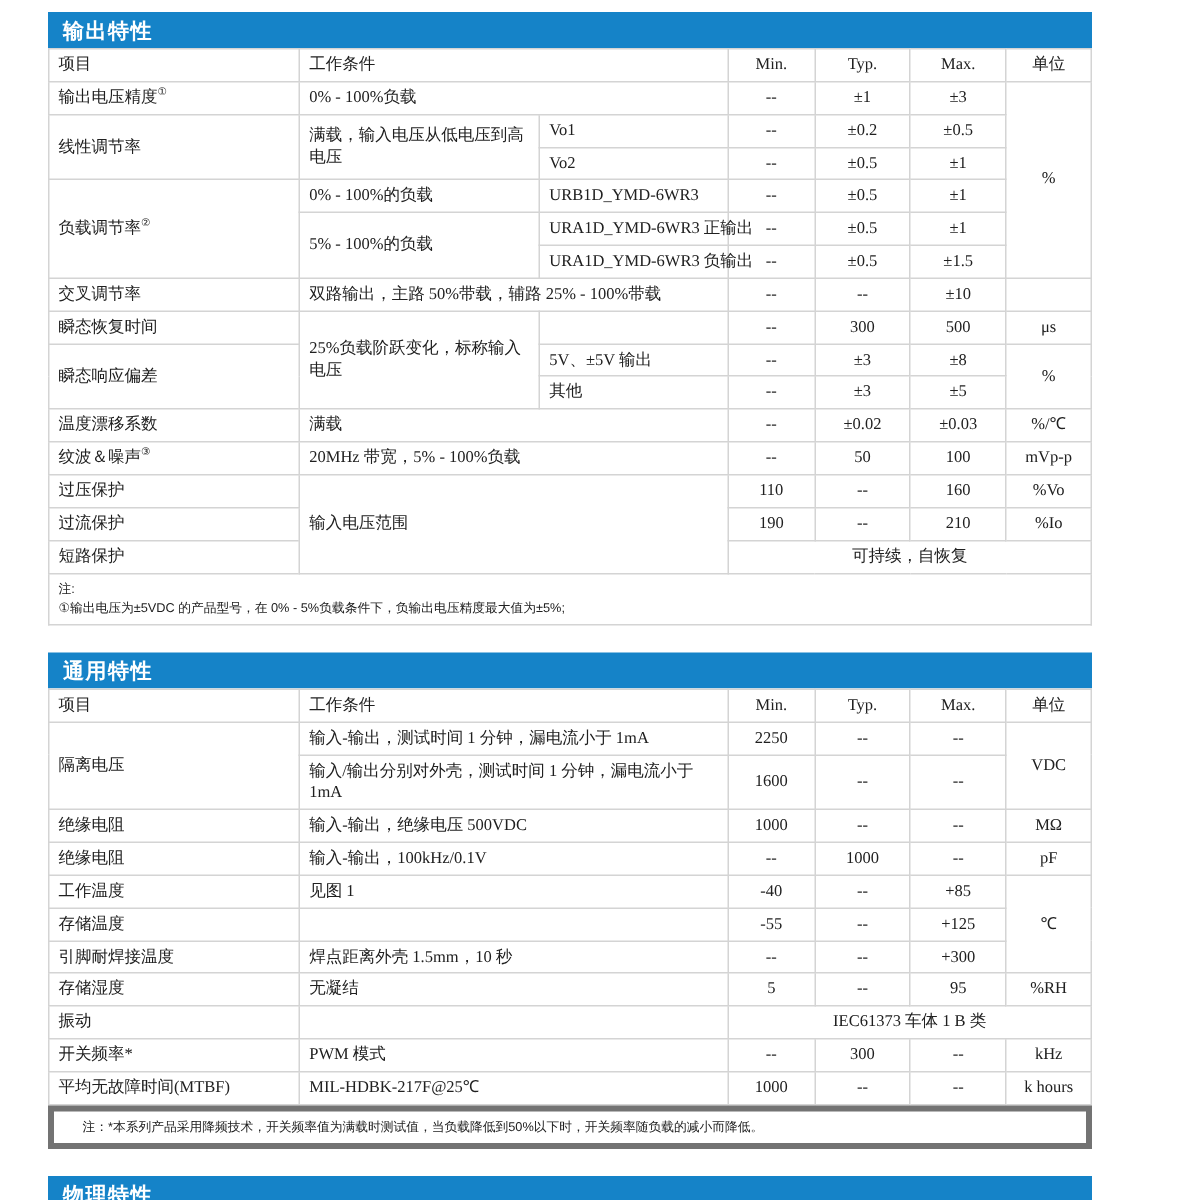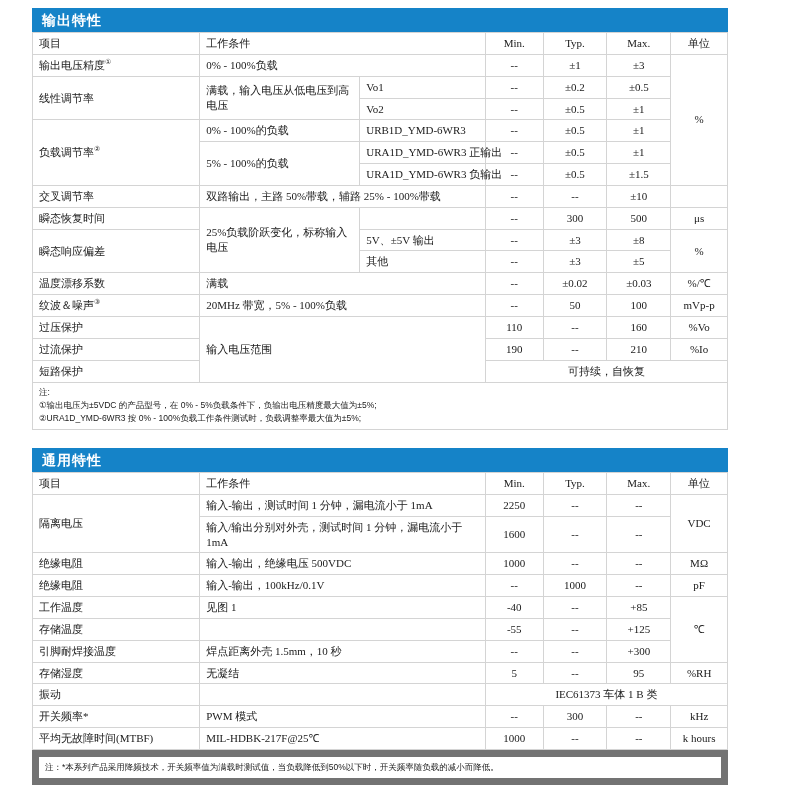--- a/index.html
+++ b/index.html
@@ -72,24 +72,24 @@
   .notes {
     border: 1px solid #d4d4d4;
     border-top: none;
     font-size: 8.5px;
     line-height: 1.55;
     padding: 3px 6px 4px 6px;
     color: #202020;
   }
   .notes div { white-space: nowrap; }
   .note-single {
-    border: 7px solid #737373;
+    border: 4px solid #737373;
     font-size: 8.5px;
     line-height: 1.5;
-    padding: 4px 6px;
+    padding: 4px 19px;
     color: #202020;
     white-space: nowrap;
   }
   .gap-lg { height: 18px; }
   .gap-xs { height: 8px; }
   .nowrap { white-space: nowrap; }
 </style>
 </head>
 <body>
 
@@ -241,21 +241,20 @@
         <tr>
           <td class="item">短路保护</td>
           <td class="val" colspan="4">可持续，自恢复</td>
         </tr>
       </tbody>
     </table>
 
     <div class="notes">
       <div>注:</div>
       <div>①输出电压为±5VDC 的产品型号，在 0% - 5%负载条件下，负输出电压精度最大值为±5%;</div>
-      <div>②URA1D_YMD-6WR3 按 0% - 100%负载工作条件测试时，负载调整率最大值为±5%;</div>
     </div>
   </div>
 
   <div class="gap-lg"></div>
 
   <div class="section">
     <div class="sec-title">通用特性</div>
     <table class="spec">
       <colgroup>
         <col style="width:165px">

